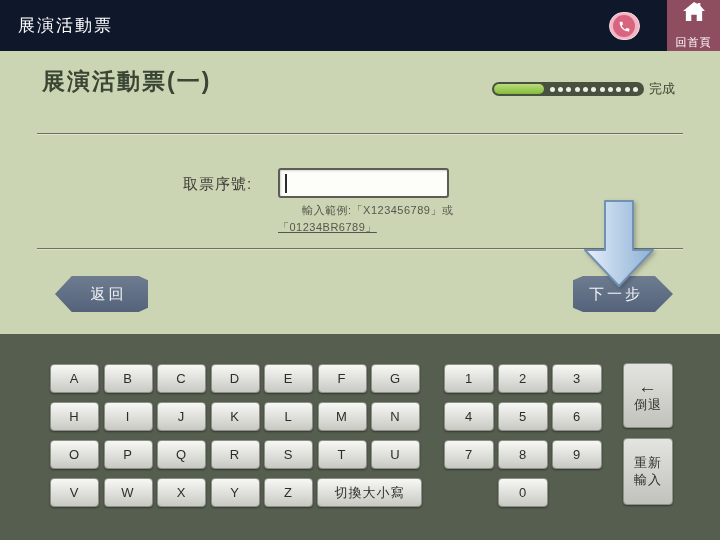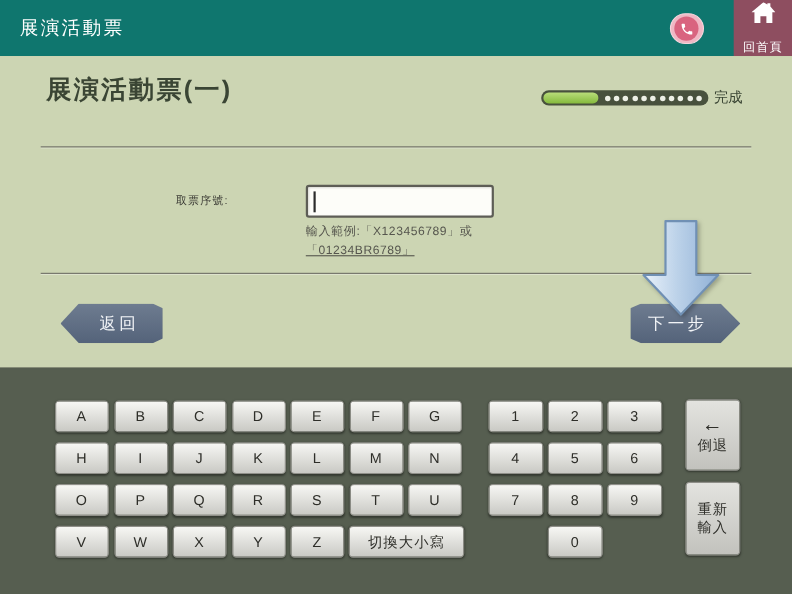--- a/index.html
+++ b/index.html
@@ -1,21 +1,21 @@
 <!DOCTYPE html>
 <html><head>
 <meta charset="utf-8">
 <style>
   * { margin:0; padding:0; box-sizing:border-box; }
   html,body { background:#222; }
   body { font-family:"Liberation Sans","DejaVu Sans",sans-serif; }
   .screen { position:relative; width:720px; height:540px; overflow:hidden; background:#ccd5b3; }
 
   
-  .topbar { position:absolute; left:0; top:0; width:720px; height:51px; background:#0f766e; }
+  .topbar { position:absolute; left:0; top:0; width:720px; height:51px; background:#0f172a; }
   .app-title { position:absolute; left:18px; top:0; height:51px; display:flex; align-items:center;
                color:#fff; font-size:17px; letter-spacing:2px; }
   .service-pill { position:absolute; right:80px; top:12px; height:28px; border-radius:15px;
                   background:#f0b7c4; border:1px solid #f6d6de; display:flex; align-items:center;
                   padding:0 4px 0 3px; cursor:pointer; }
   .phone-circle { width:22px; height:22px; border-radius:50%; background:#d9647f;
                   display:flex; align-items:center; justify-content:center; }
   .phone-circle svg { width:13px; height:13px; fill:#fff; }
   .service-label { background:#fdf9fa; border-radius:11px; padding:3px 13px; margin-left:4px;
                    color:#4a3f44; font-size:13px; letter-spacing:1px; }
@@ -35,29 +35,29 @@
            background:linear-gradient(180deg,#b9dd7a,#85ba3d); }
   .pdots { position:absolute; left:38%; right:6px; top:0; bottom:0; display:flex;
            align-items:center; justify-content:space-between; }
   .dot { width:5px; height:5px; border-radius:50%; background:#edf0e6; }
   .pdone { font-size:13px; color:#3a4534; }
 
   .divider { position:absolute; left:37px; right:37px; height:2px;
              border-top:1px solid #6f6f67; border-bottom:1px solid rgba(255,255,255,.35); }
   .d1 { top:82px; } .d2 { top:197px; }
 
-  .field-label { position:absolute; left:160px; top:124px; width:115px; text-align:left;
-                 font-size:10px; color:#3b3b35; letter-spacing:1px; }
+  .field-label { position:absolute; left:160px; top:124px; width:115px; text-align:center;
+                 font-size:15px; color:#3b3b35; letter-spacing:1px; }
   .serial-input { position:absolute; left:278px; top:117px; width:171px; height:30px;
                   background:#fdfdf9; border:2px solid #5d5d56; border-radius:3px;
                   display:flex; align-items:center; cursor:text;
                   box-shadow:inset 1px 1px 2px rgba(0,0,0,.15); }
   .caret { display:inline-block; width:1.5px; height:19px; background:#2b2b2b; margin-left:5px; }
   .hint { position:absolute; left:278px; font-size:11px; color:#56564e; letter-spacing:.5px; }
-  .h1 { top:152px; } .h2 { top:169px;text-decoration:underline; }
+  .h1 { top:152px;margin-left:24px; } .h2 { top:169px;text-decoration:underline; }
 
   .nav-btn { position:absolute; top:225px; height:36px; border:none; cursor:pointer;
              background:linear-gradient(180deg,#6e7c90,#54637a); color:#f2f4f7;
              font-size:15px; letter-spacing:3px; font-family:inherit;
              filter:drop-shadow(1px 2px 2px rgba(0,0,0,.3)); }
   .back-btn { left:55px; width:93px;
               clip-path:polygon(0% 50%, 18% 0%, 90% 0%, 100% 12%, 100% 88%, 90% 100%, 18% 100%);
               padding-left:14px; }
   .next-btn { left:573px; width:100px;
               clip-path:polygon(100% 50%, 82% 0%, 10% 0%, 0% 12%, 0% 88%, 10% 100%, 82% 100%);

